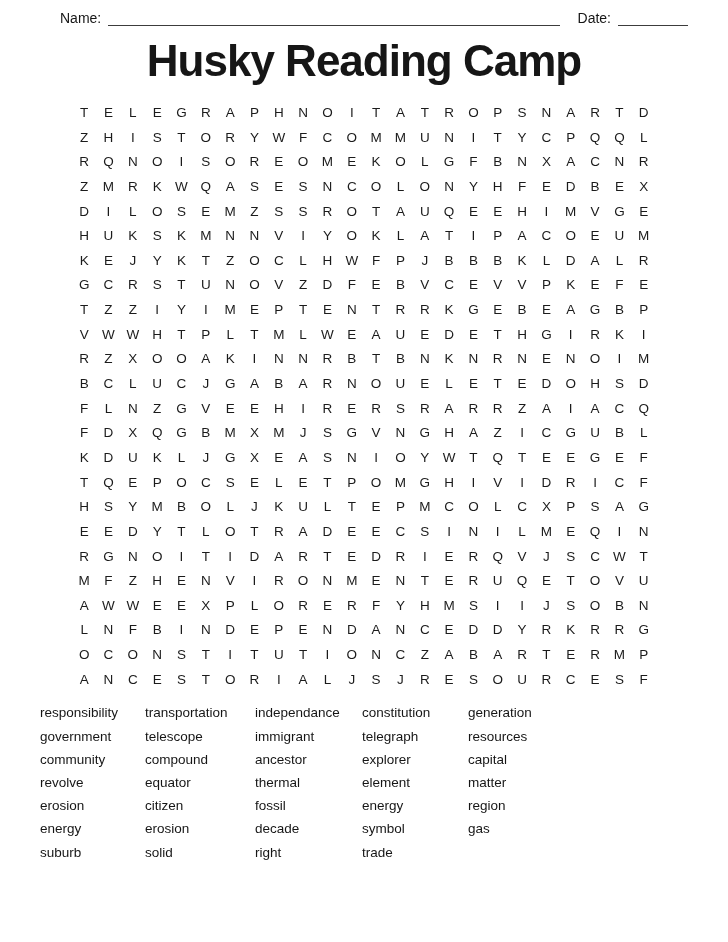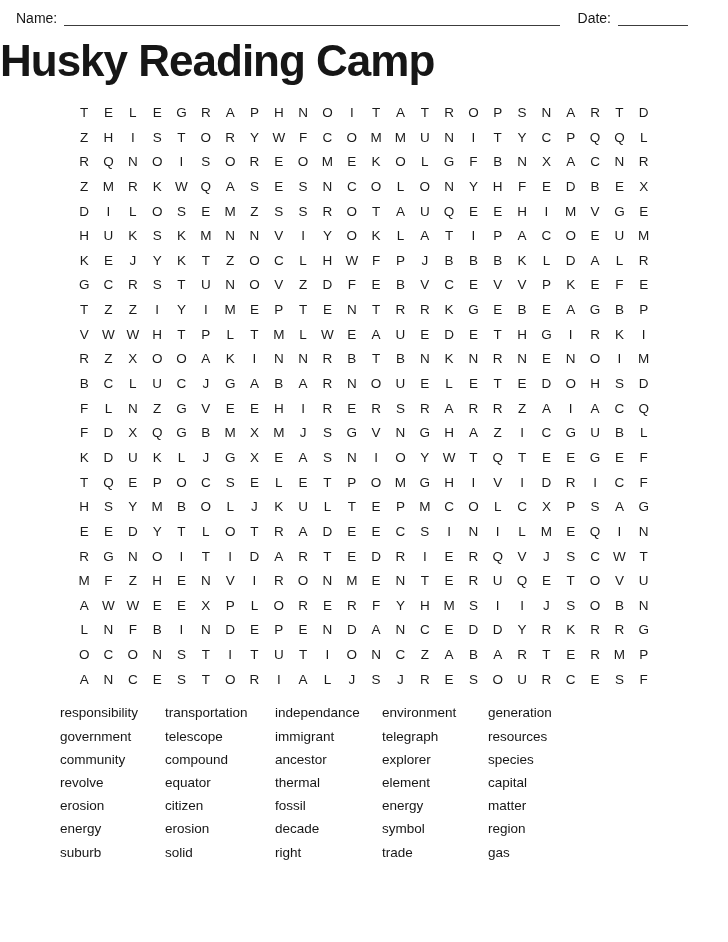--- a/index.html
+++ b/index.html
@@ -10,40 +10,41 @@
   body {
     width: 728px;
     height: 942px;
     font-family: "Liberation Sans", sans-serif;
     color: #161616;
     overflow: hidden;
   }
   .header {
     display: flex;
     align-items: flex-end;
-    padding: 10px 40px 0 16px;
+    padding: 10px 40px 0 60px;
     font-size: 14px;
   }
   .label {
     white-space: nowrap;
     line-height: 16px;
   }
   .line {
     border-bottom: 1.6px solid #3c3c3c;
     height: 15px;
   }
   .name-line {
     flex: 1;
     margin: 0 18px 0 7px;
   }
   .date-line {
     width: 70px;
     margin-left: 7px;
   }
   .title {
+    text-align: center;
     font-size: 44px;
     font-weight: 700;
     letter-spacing: -1px;
     margin: 10px 0 0 0;
     line-height: 50px;
   }
   .grid {
     width: 584px;
     margin: 15px auto 0 auto;
   }
@@ -55,21 +56,21 @@
   .cell {
     width: 24.33px;
     text-align: center;
     font-size: 13.5px;
     line-height: 24.65px;
     color: #1b1b1b;
   }
   .words {
     display: grid;
     grid-template-columns: 105px 110px 107px 106px 108px auto;
-    padding-left: 60px;
+    padding-left: 40px;
     margin-top: 9px;
     font-size: 13.5px;
   }
   .word {
     line-height: 23.2px;
     white-space: nowrap;
   }
 </style>
 </head>
 <body>
@@ -734,32 +735,31 @@
       <div class="word-col">
         <div class="word">independance</div>
         <div class="word">immigrant</div>
         <div class="word">ancestor</div>
         <div class="word">thermal</div>
         <div class="word">fossil</div>
         <div class="word">decade</div>
         <div class="word">right</div>
       </div>
       <div class="word-col">
-        <div class="word">environment</div>
+        <div class="word">constitution</div>
         <div class="word">telegraph</div>
         <div class="word">explorer</div>
         <div class="word">element</div>
         <div class="word">energy</div>
         <div class="word">symbol</div>
         <div class="word">trade</div>
       </div>
       <div class="word-col">
         <div class="word">generation</div>
         <div class="word">resources</div>
-        <div class="word">species</div>
         <div class="word">capital</div>
         <div class="word">matter</div>
         <div class="word">region</div>
         <div class="word">gas</div>
       </div>
     </div>
 
 </div>
 
 </body></html>

